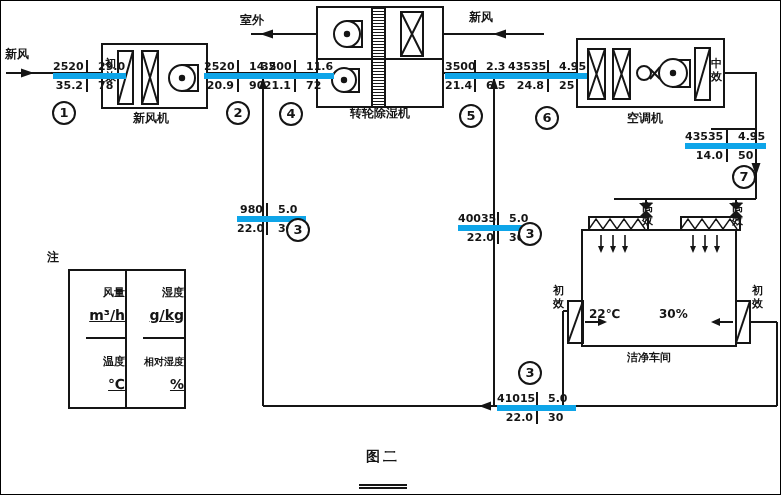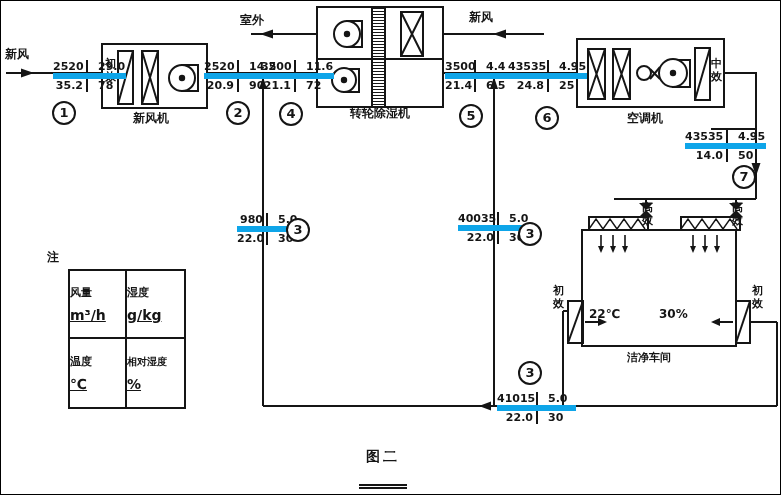--- a/index.html
+++ b/index.html
@@ -20,21 +20,21 @@
   .node{position:absolute;width:20px;height:20px;border:2px solid #151515;border-radius:50%;
         text-align:center;line-height:19px;font-size:13px;font-weight:700;background:#fff;}
   
   .lbl{position:absolute;font-weight:700;white-space:pre-line;}
   .f11{font-size:11px;line-height:13px;}
   .f12{font-size:12px;line-height:14px;}
   .vert{width:13px;}
   
   .legend{position:absolute;left:67px;top:268px;width:118px;height:140px;border:2px solid #151515;
           display:grid;grid-template-rows:1fr 1fr;grid-template-columns:1fr 1fr;box-sizing:border-box;}
-  .lcell{display:flex;flex-direction:column;align-items:flex-start;justify-content:center;gap:7px;}
+  .lcell{display:flex;flex-direction:column;align-items:flex-end;justify-content:center;gap:7px;margin-left:16px;}
   .lcell.bb{border-bottom:2px solid #151515;}
   .lcell.br{border-right:2px solid #151515;}
   .lname{font-size:11px;font-weight:700;}
   .lname.small{font-size:10px;}
   .lunit{font-size:14px;font-weight:700;text-decoration:underline;}
   .caption{position:absolute;left:358px;top:447px;width:48px;text-align:center;
            font-size:14px;font-weight:700;letter-spacing:3px;border-bottom:5px double #151515;padding-bottom:18px;}
 </style>
 </head>
 <body>
@@ -253,21 +253,21 @@
         <span class="c2">11.6</span>
       </div>
     <div class="r">
         <span class="c1 w30">21.1</span>
         <span class="c2">72</span>
       </div>
   </div>
   <div class="state" style="left:444px;top:59px">
     <div class="r r1">
         <span class="c1 w26">3500</span>
-        <span class="c2">4.4</span>
+        <span class="c2">2.3</span>
       </div>
     <div class="r">
         <span class="c1 w26">21.4</span>
         <span class="c2">6.5</span>
       </div>
   </div>
   <div class="state" style="left:507px;top:59px">
     <div class="r r1">
         <span class="c1 w36">43535</span>
         <span class="c2">4.95</span>
@@ -280,21 +280,21 @@
   <div class="state" style="left:684px;top:129px">
     <div class="r r1">
         <span class="c1 w38">43535</span>
         <span class="c2">4.95</span>
       </div>
     <div class="r">
         <span class="c1 w38">14.0</span>
         <span class="c2">50</span>
       </div>
   </div>
-  <div class="state" style="left:236px;top:212px">
+  <div class="state" style="left:236px;top:202px">
     <div class="r r1">
         <span class="c1 w26">980</span>
         <span class="c2">5.0</span>
       </div>
     <div class="r">
         <span class="c1 w26">22.0</span>
         <span class="c2">30</span>
       </div>
   </div>
   <div class="state" style="left:457px;top:211px">

